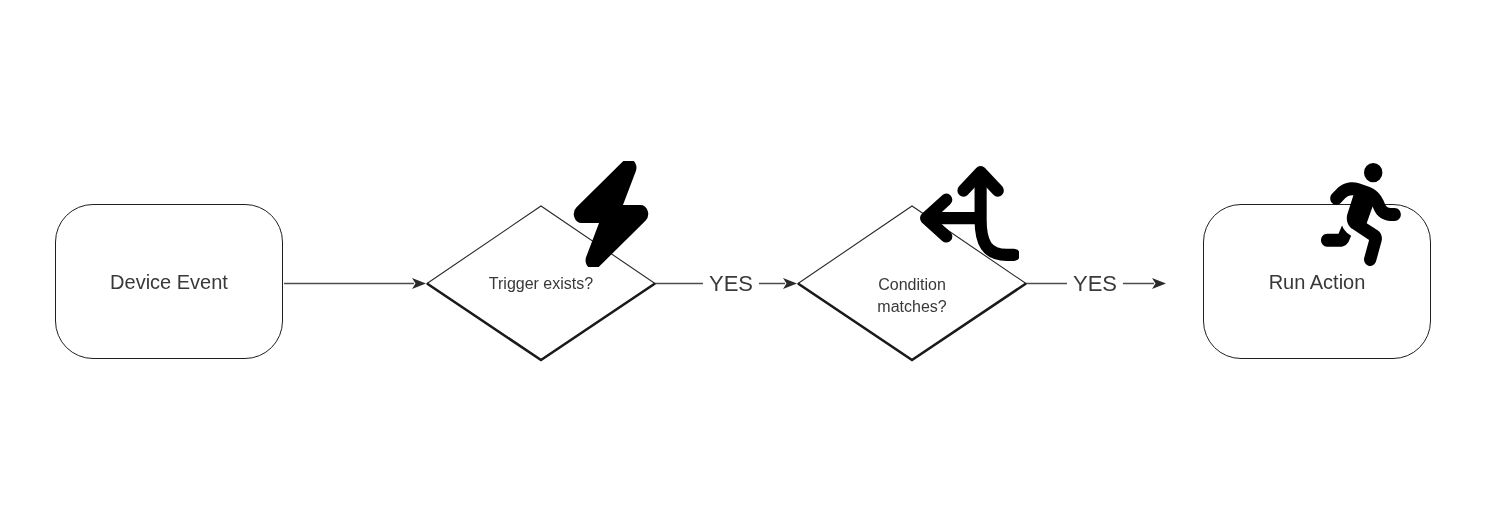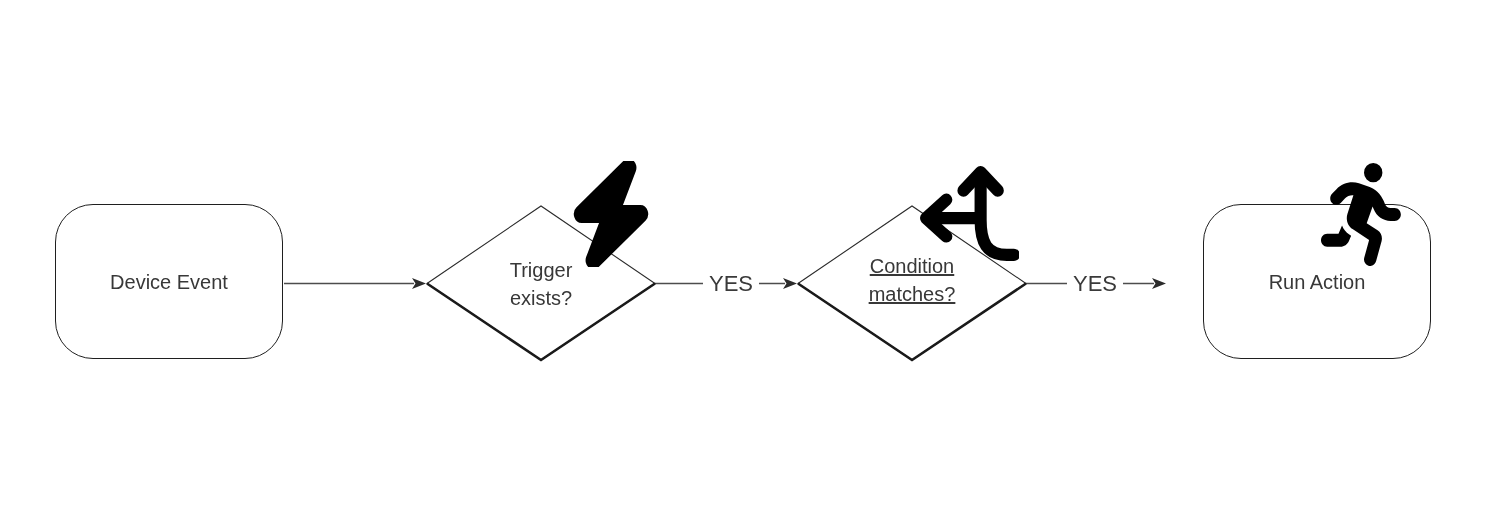--- a/index.html
+++ b/index.html
@@ -33,21 +33,21 @@
   .node-label {
     font-size: 20px;
     color: #383838;
     text-align: center;
     line-height: 1.4;
   }
   .diamond-label {
     position: absolute;
     width: 112px;
     transform: translate(-50%, -50%);
-    font-size: 20px;
+    font-size: 16px;
     color: #383838;
     text-align: center;
     line-height: 1.4;
   }
   .edge-label {
     position: absolute;
     transform: translate(-50%, -50%);
     font-size: 22px;
     color: #3a3a3a;
     background: #ffffff;
@@ -94,21 +94,21 @@
   <div class="node-box" style="left:55px; top:204px;">
     <span class="node-label">Device Event</span>
   </div>
 
   <div class="node-box" style="left:1203px; top:204px;">
     <span class="node-label">Run Action</span>
   </div>
 
   <div class="diamond-label" style="left:541px; top:284px;">Trigger exists?</div>
 
-  <div class="diamond-label" style="left:912px; top:280px;text-decoration:underline;">Condition matches?</div>
+  <div class="diamond-label" style="left:912px; top:296px;">Condition matches?</div>
 
   <div class="edge-label" style="left:731px; top:284px;">YES</div>
 
   <div class="edge-label" style="left:1095px; top:284px;">YES</div>
 
   <svg class="icon" style="left:570px; top:161px;" width="82" height="106" viewBox="0 0 448 512" preserveAspectRatio="none">
     <path fill="#000000" stroke="#000000" stroke-width="22" stroke-linejoin="round" d="M349.4 44.6c5.9-13.7 1.5-29.7-10.6-38.5s-28.6-8-39.9 1.8l-256 224c-10 8.8-13.6 22.9-8.9 35.3S50.7 288 64 288H175.5L98.6 467.4c-5.9 13.7-1.5 29.7 10.6 38.5s28.6 8 39.9-1.8l256-224c10-8.8 13.6-22.9 8.9-35.3s-16.6-20.7-29.9-20.7H272.5L349.4 44.6z"></path>
   </svg>
 
   <svg class="icon" style="left:918px; top:163px;" width="101" height="102" viewBox="0 0 100 100" preserveAspectRatio="none">

